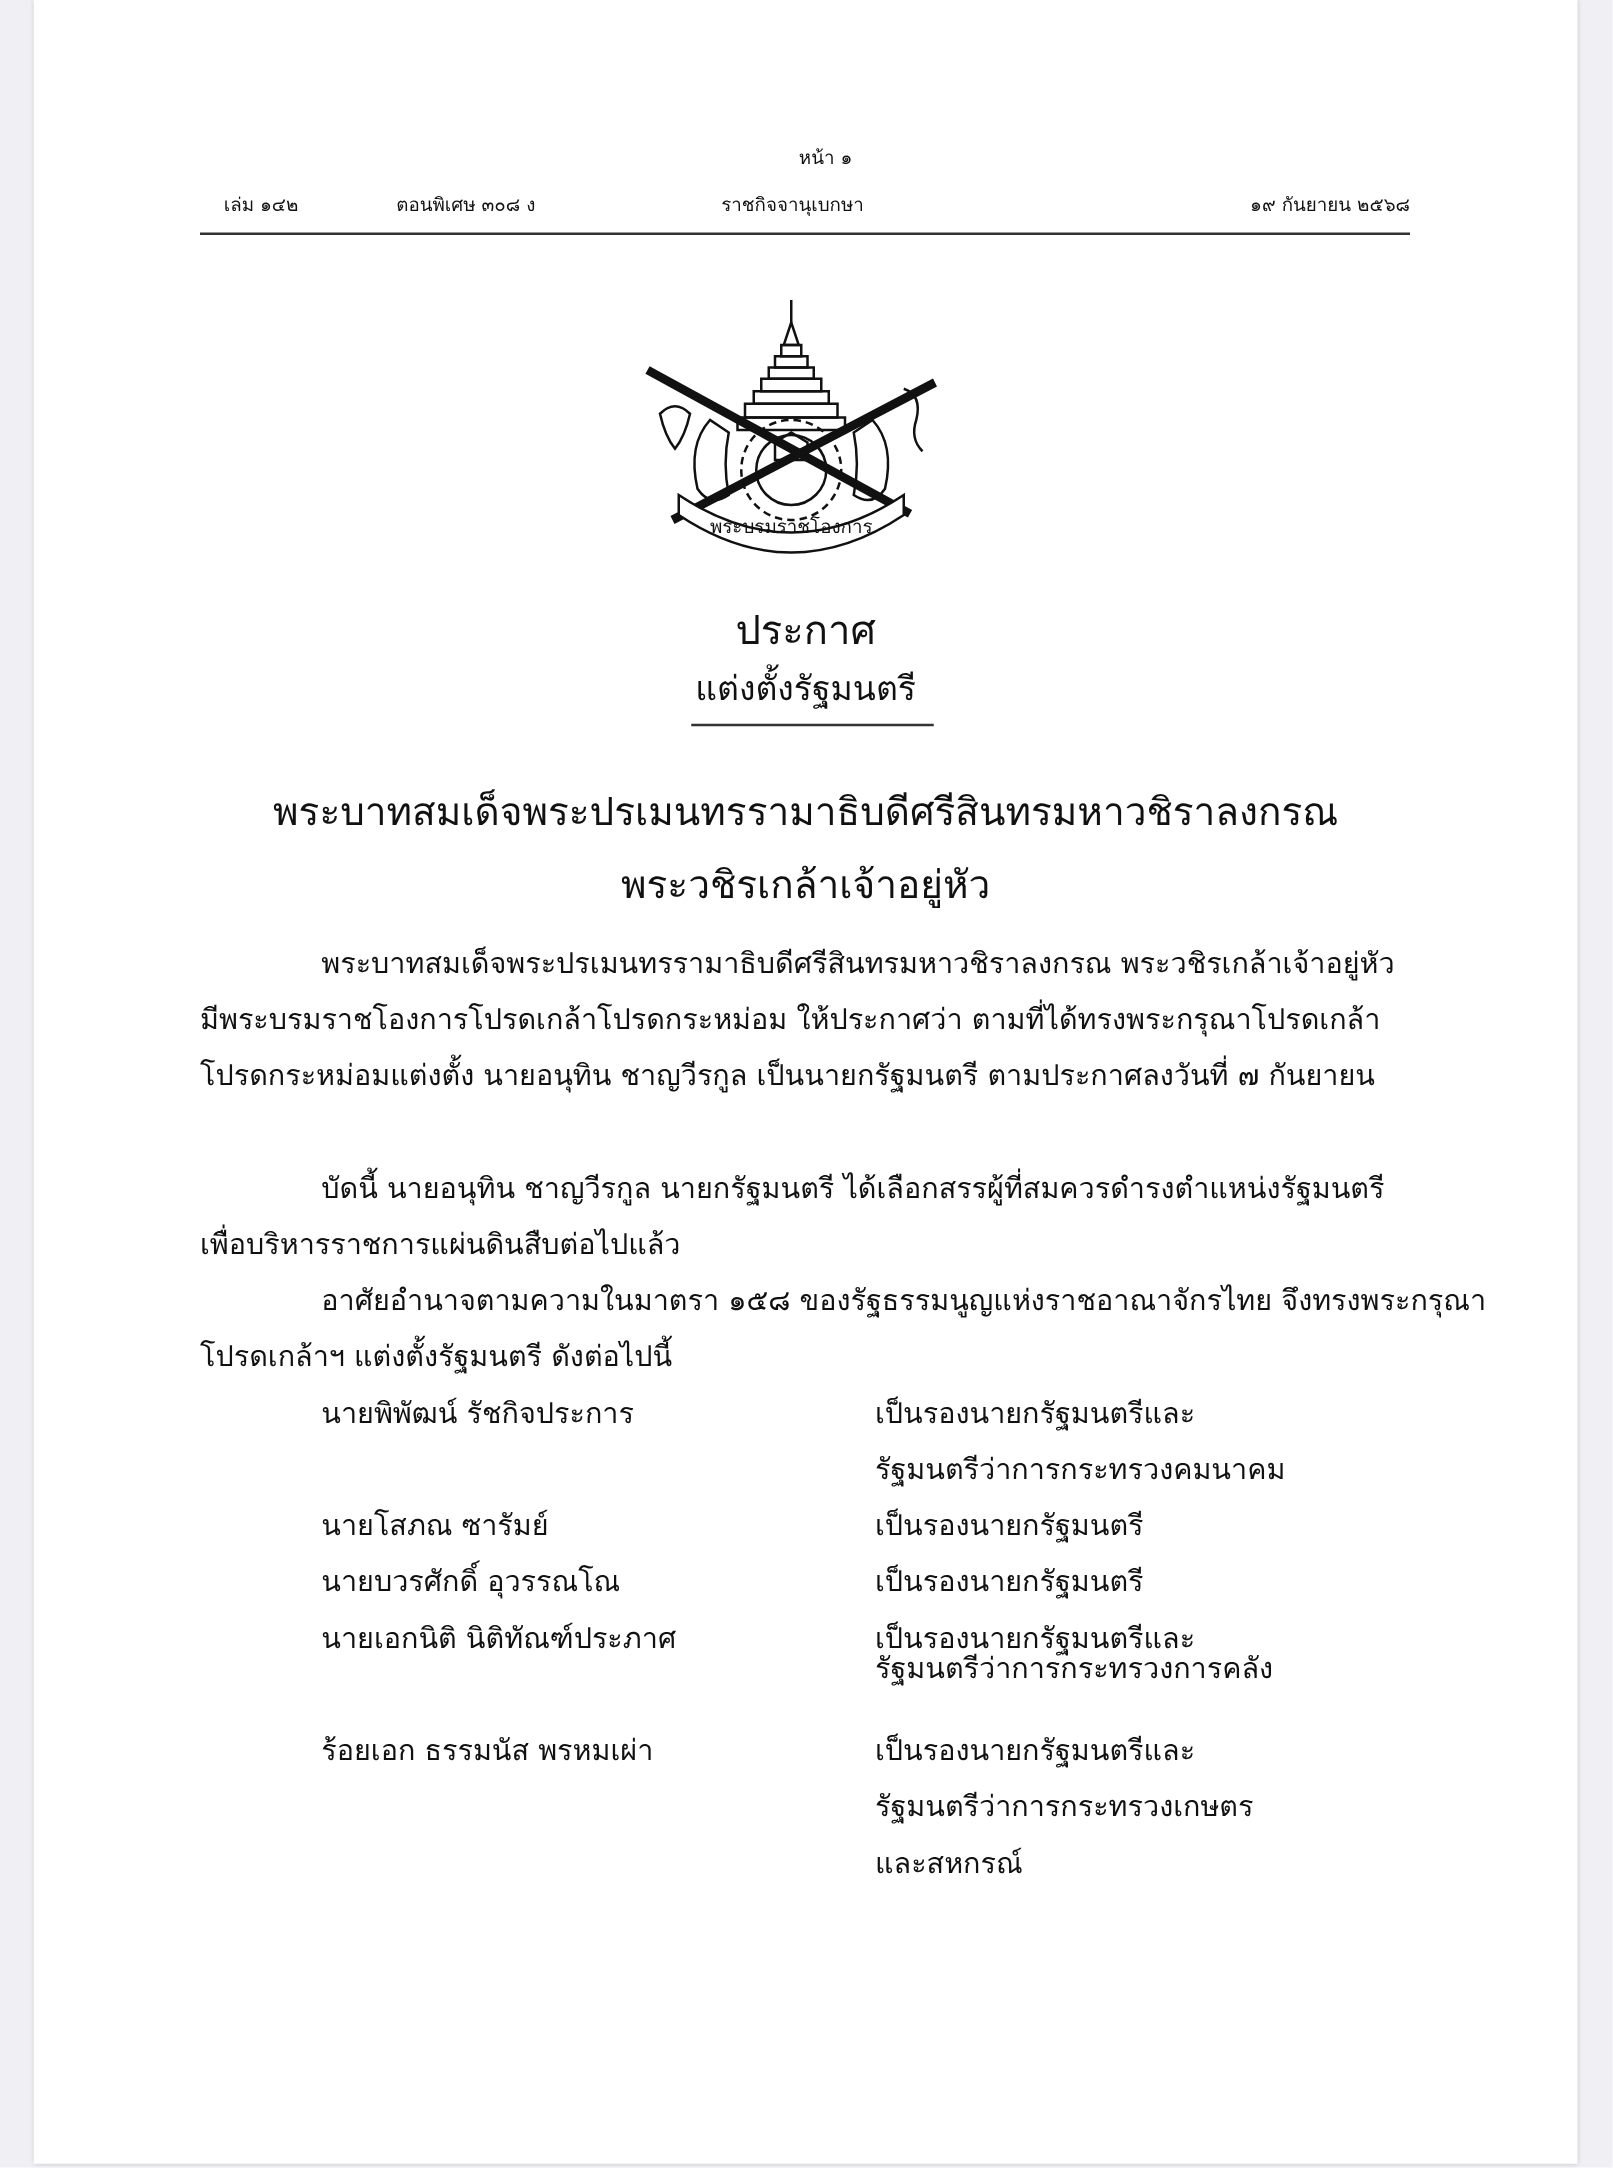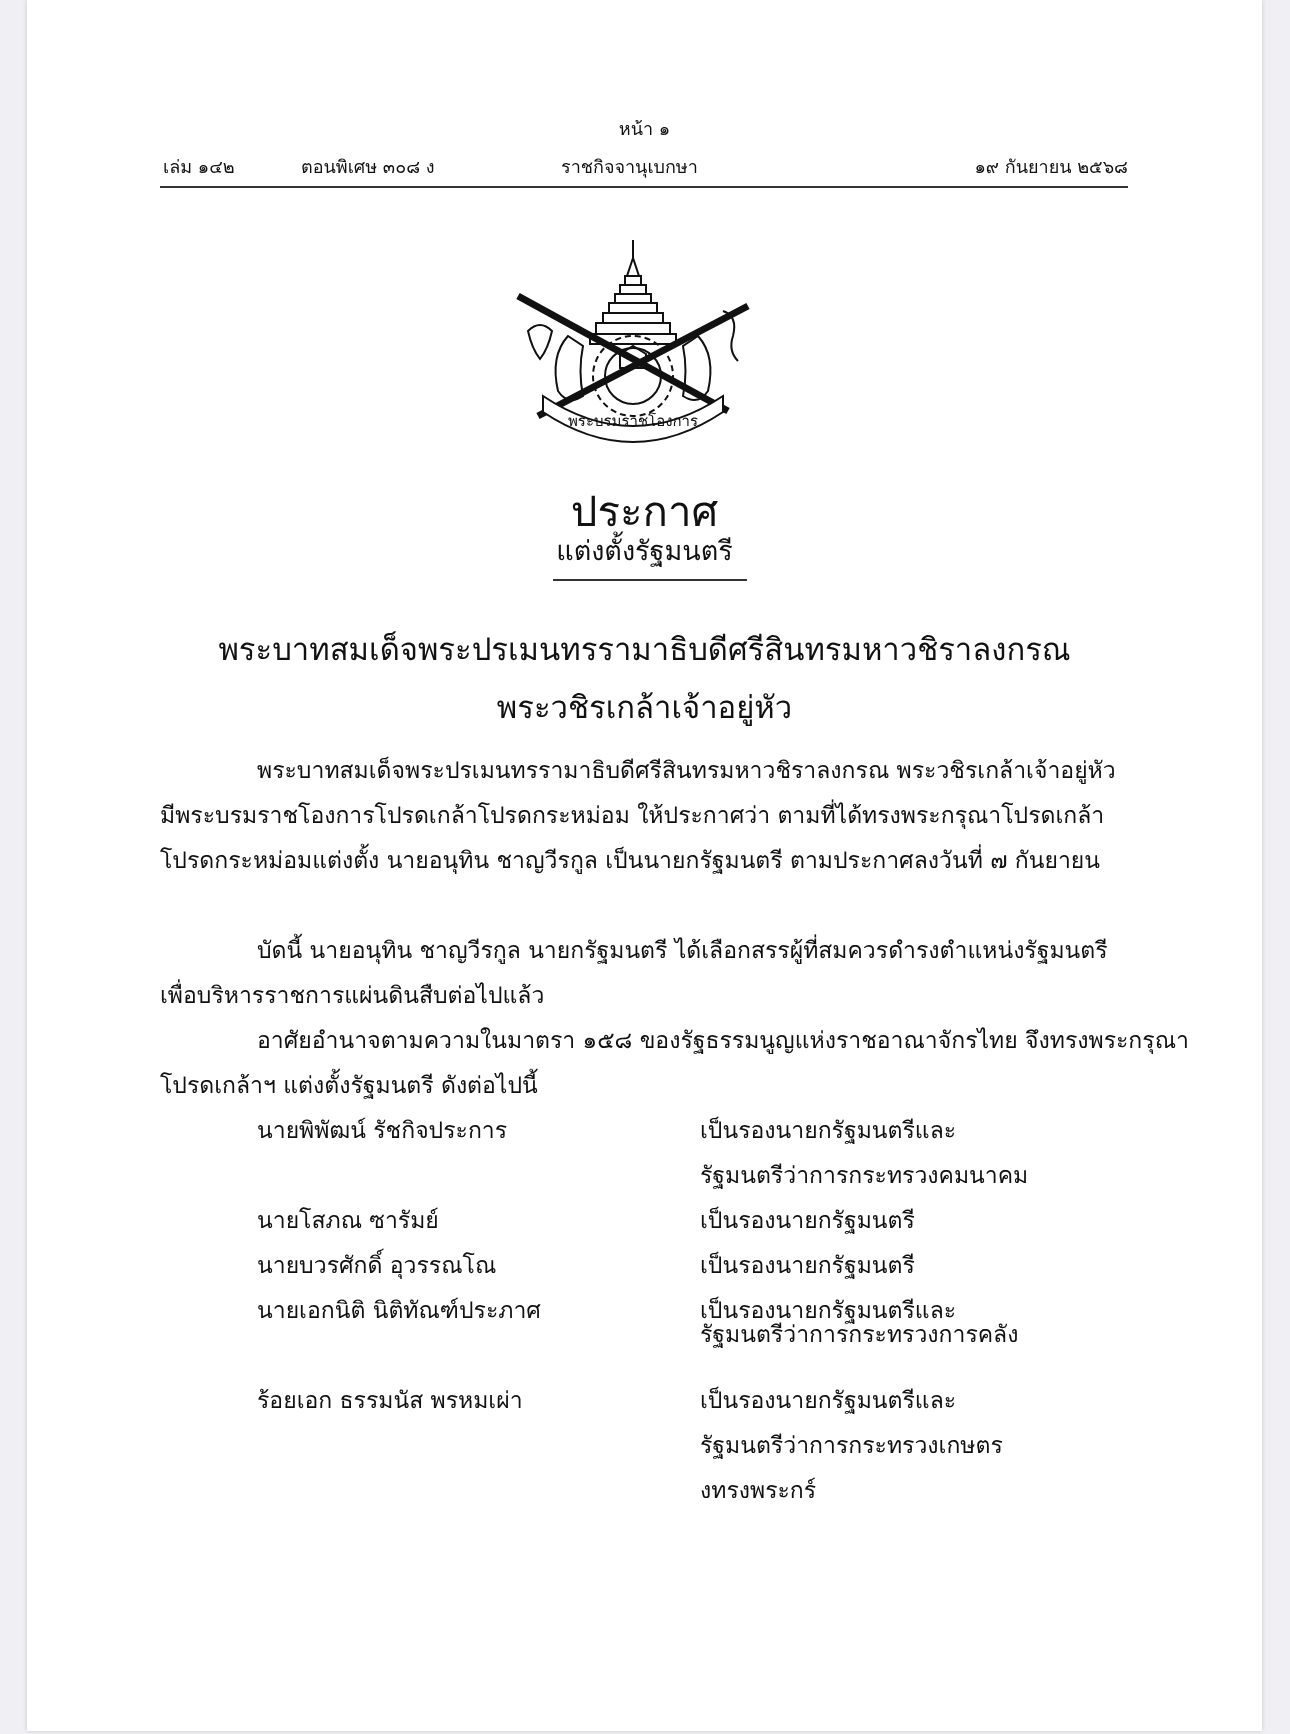--- a/index.html
+++ b/index.html
@@ -9,23 +9,23 @@
     font-family: "DejaVu Sans", sans-serif;
     color: #111;
     position: relative;
   }
   .page {
     position: absolute; left: 27px; top: 0; width: 1235px; height: 1731px;
     background: #ffffff;
     box-shadow: 0 0 4px rgba(0,0,0,0.18);
   }
   .abs { position: absolute; white-space: nowrap; }
-  .t-sm { font-size: 18px; letter-spacing: 0px; }
+  .t-sm { font-size: 15px; letter-spacing: 0px; padding-left: 16px; }
   .t-body { font-size: 23px; }
-  .t-title { font-size: 42px; }
+  .t-title { font-size: 32px; }
   .t-sub { font-size: 27px; }
   .t-heading { font-size: 31px; }
   .rule { position: absolute; background: #333; }
   .center { text-align: center; }
   .emblem { position: absolute; left: 481px; top: 236px; width: 250px; height: 210px; }
 </style>
 </head>
 <body>
 
 <div class="page">
@@ -103,16 +103,16 @@
     <div class="abs t-body" style="left:230px; top:1247px;">นายบวรศักดิ์ อุวรรณโณ</div>
     <div class="abs t-body" style="left:673px; top:1247px;">เป็นรองนายกรัฐมนตรี</div>
 
     <div class="abs t-body" style="left:230px; top:1292px;">นายเอกนิติ นิติทัณฑ์ประภาศ</div>
     <div class="abs t-body" style="left:673px; top:1292px;">เป็นรองนายกรัฐมนตรีและ</div>
     <div class="abs t-body" style="left:673px; top:1316px;">รัฐมนตรีว่าการกระทรวงการคลัง</div>
 
     <div class="abs t-body" style="left:230px; top:1382px;">ร้อยเอก ธรรมนัส พรหมเผ่า</div>
     <div class="abs t-body" style="left:673px; top:1382px;">เป็นรองนายกรัฐมนตรีและ</div>
     <div class="abs t-body" style="left:673px; top:1427px;">รัฐมนตรีว่าการกระทรวงเกษตร</div>
-    <div class="abs t-body" style="left:673px; top:1472px;">งทรงพระกร์</div>
+    <div class="abs t-body" style="left:673px; top:1472px;">และสหกรณ์</div>
   </div>
 
 </div>
 
 </body></html>

